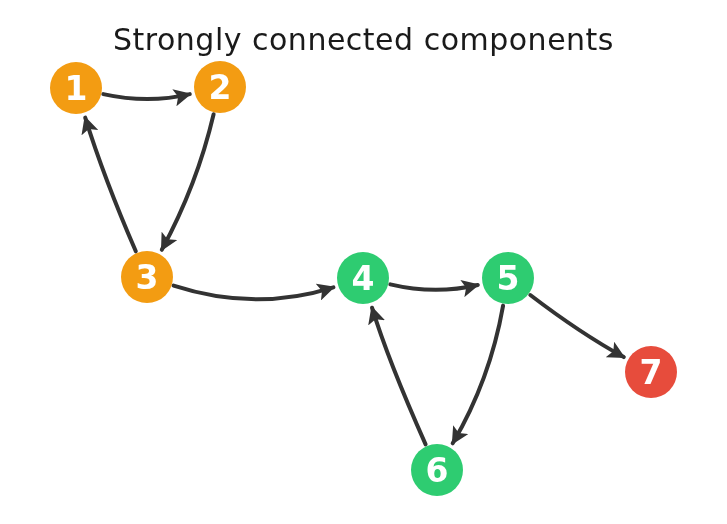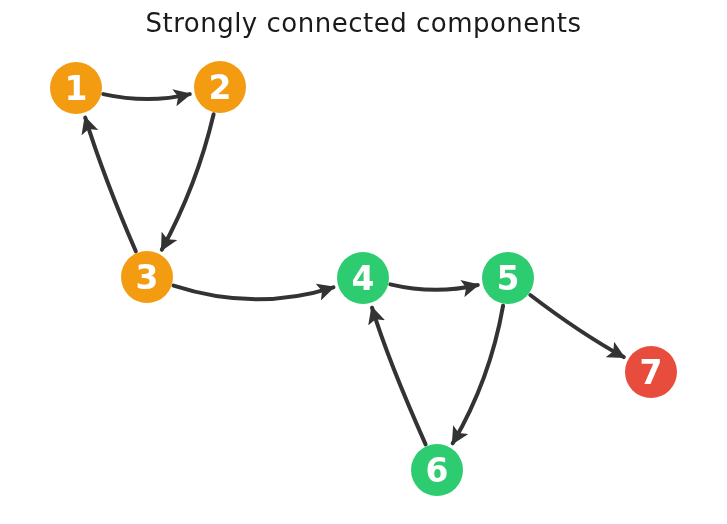--- a/index.html
+++ b/index.html
@@ -10,25 +10,25 @@
   .stage {
     position: relative;
     width: 727px;
     height: 524px;
     background: #ffffff;
     overflow: hidden;
     font-family: "DejaVu Sans", sans-serif;
   }
   .chart-title {
     position: absolute;
-    top: 8px;
+    top: 22px;
     left: 0;
     right: 0;
     text-align: center;
-    font-size: 26px;
+    font-size: 30px;
     font-weight: 400;
     color: #1a1a1a;
     letter-spacing: 0.5px;
   }
   svg.graph-canvas {
     position: absolute;
     top: 0;
     left: 0;
   }
   .node-label {

